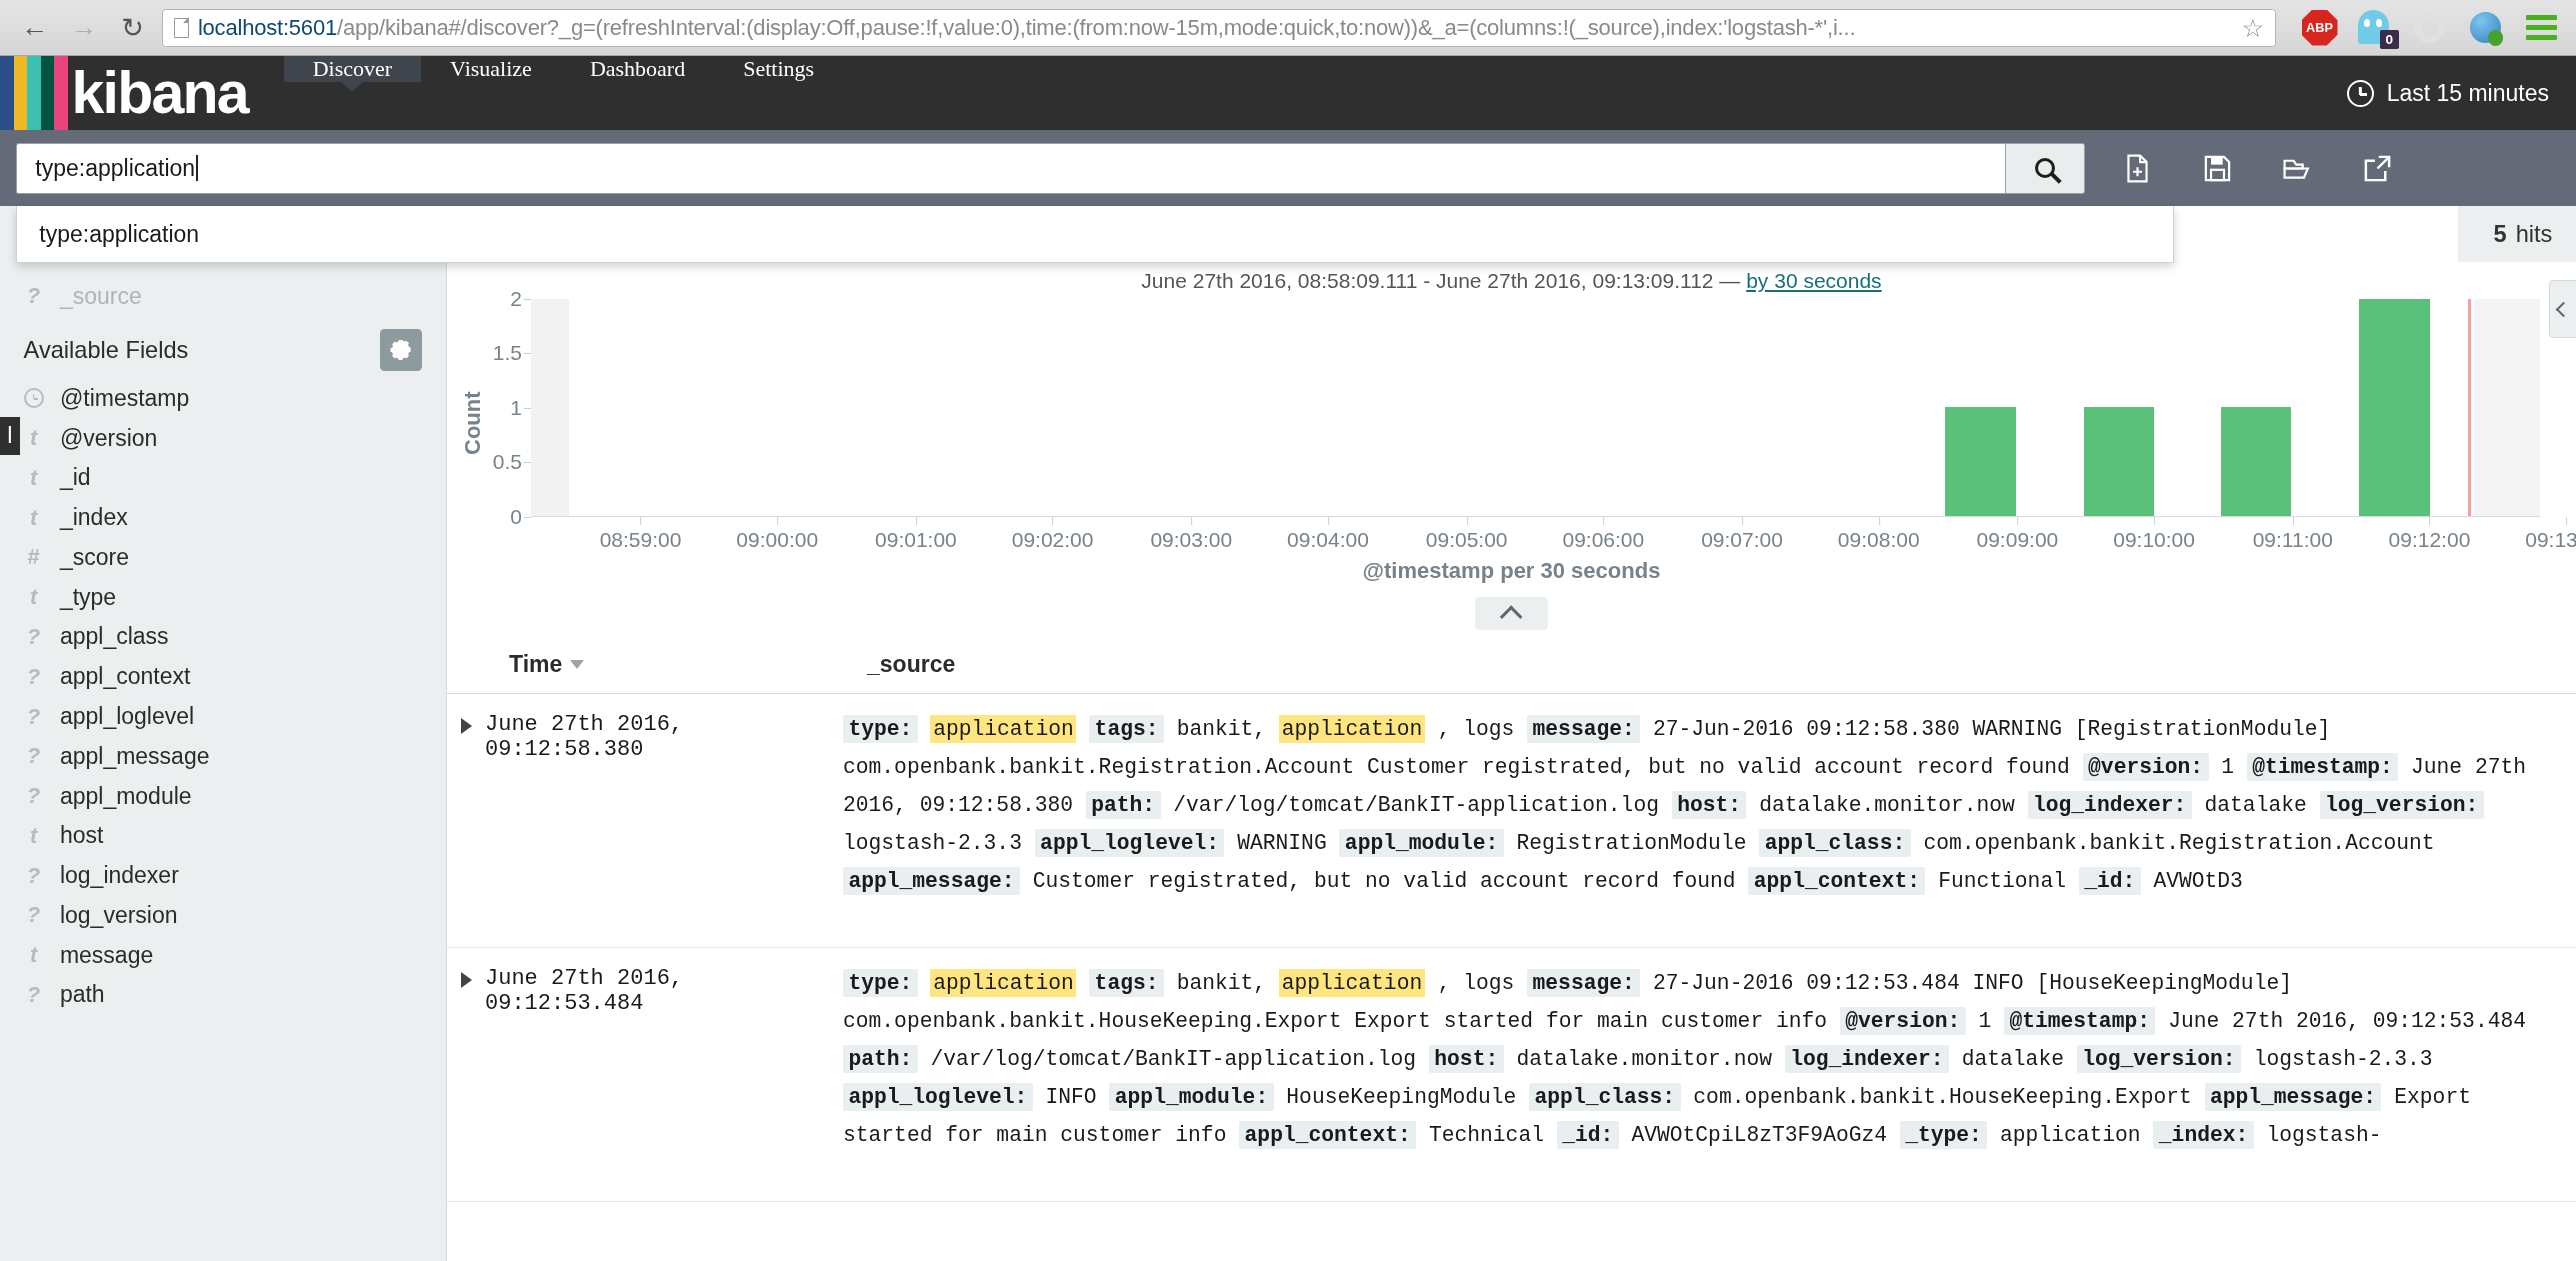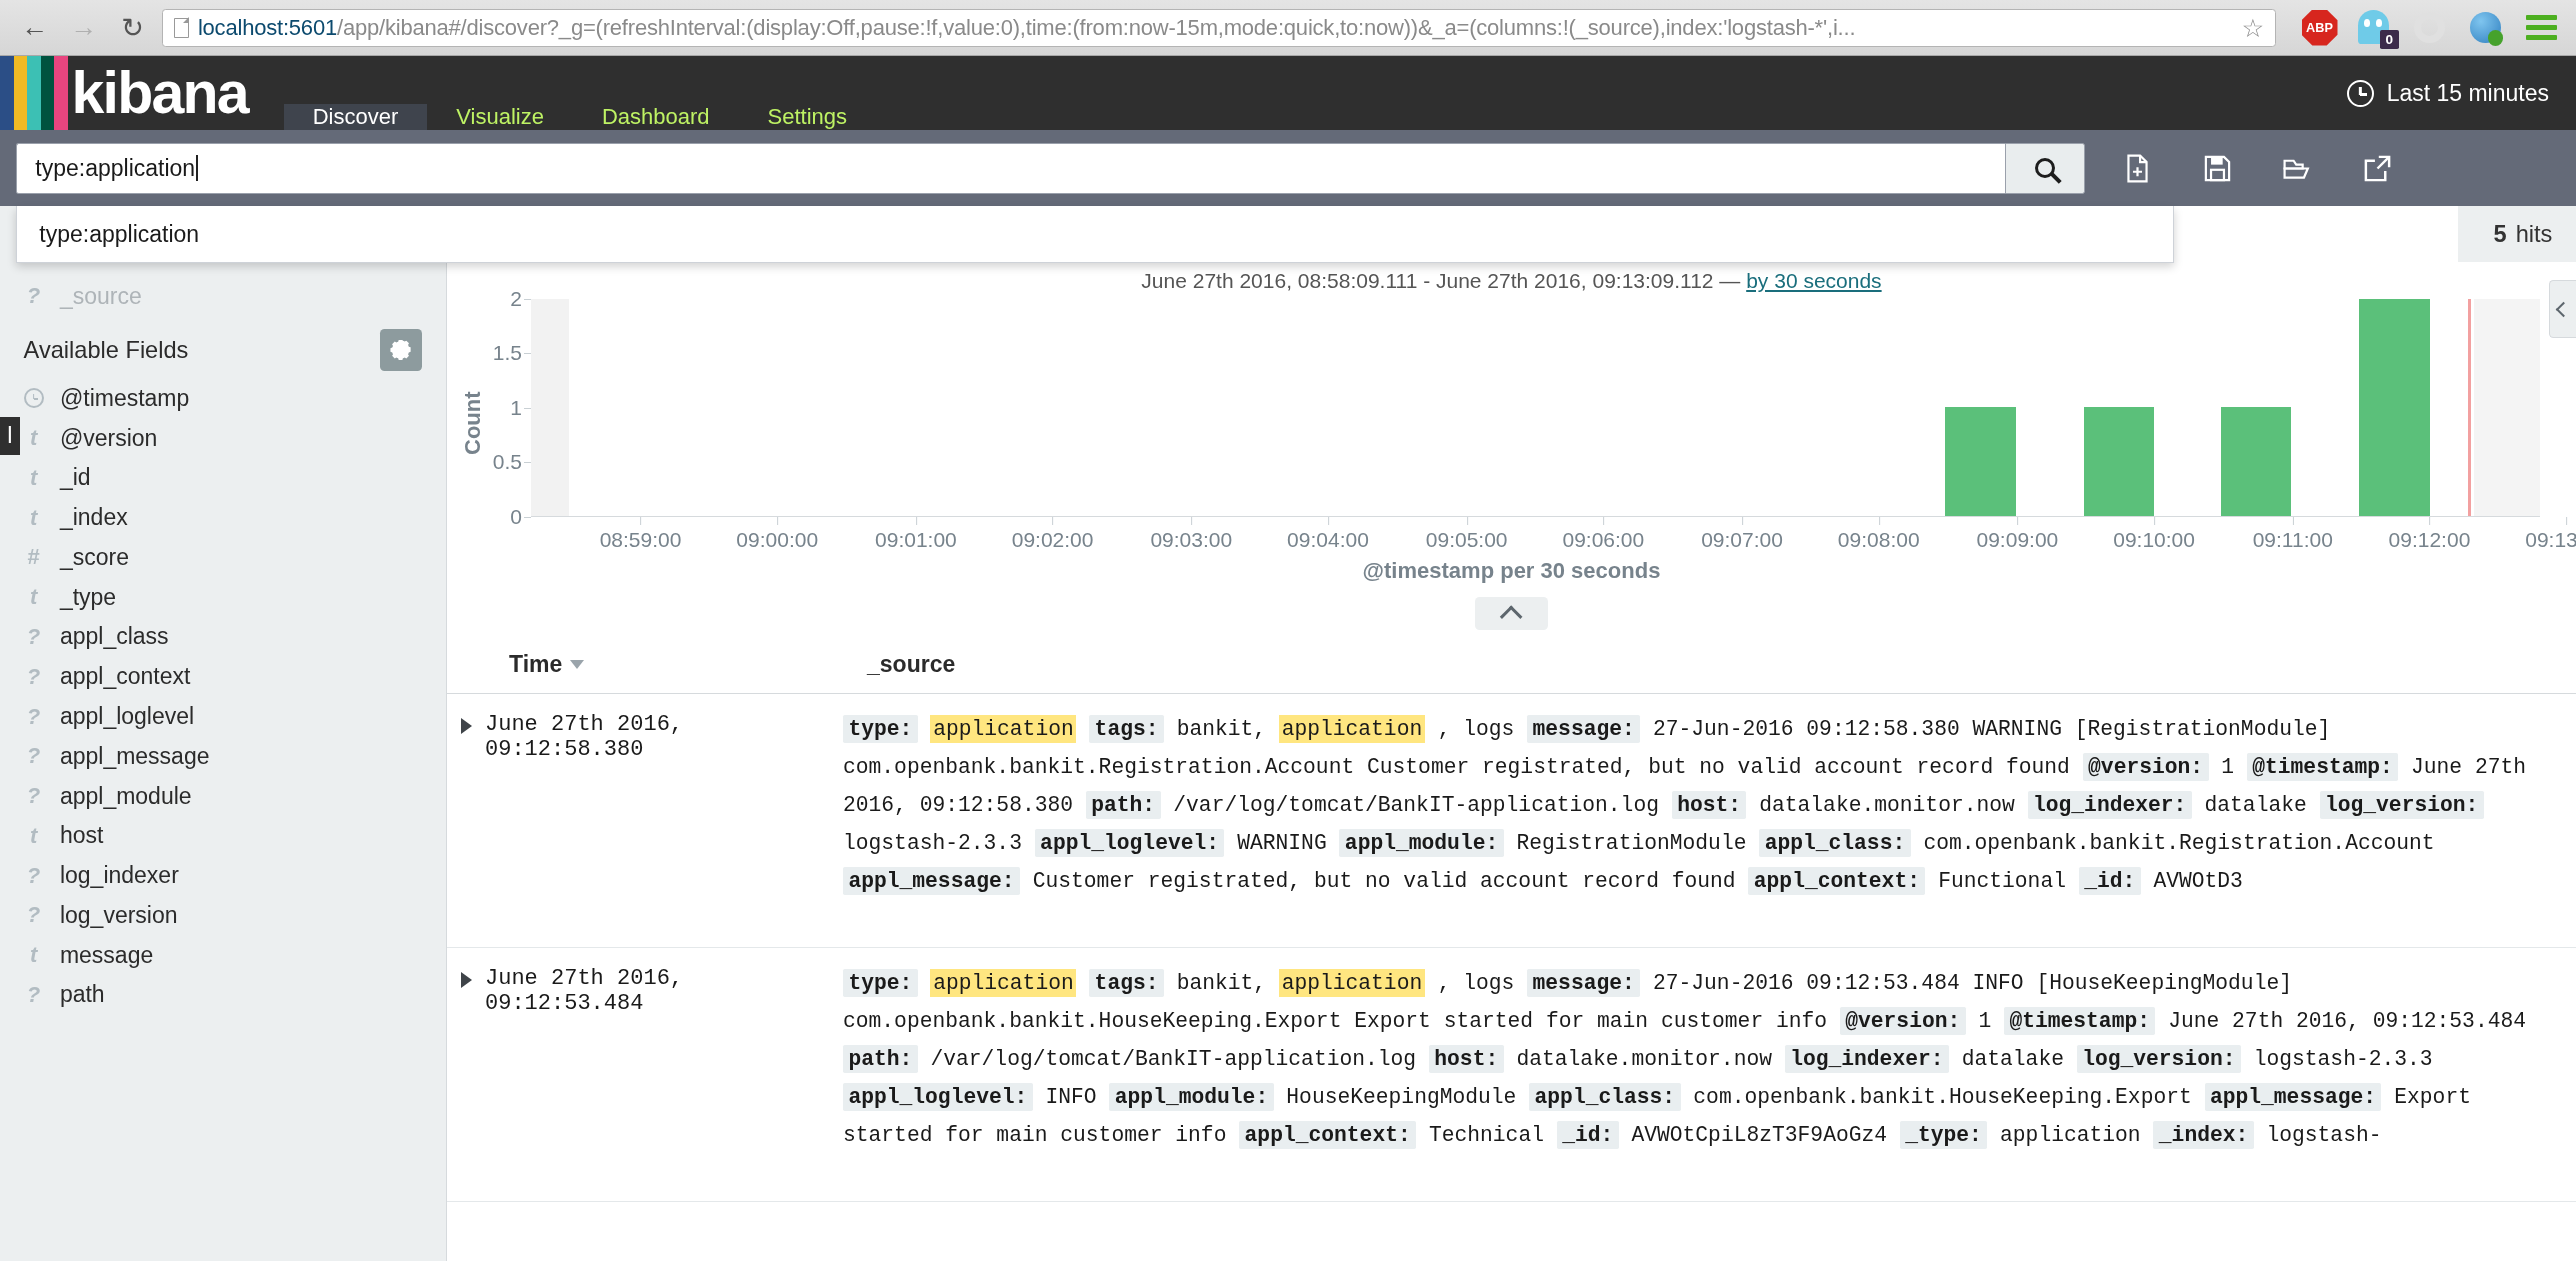--- a/index.html
+++ b/index.html
@@ -120,25 +120,25 @@
     display: flex; align-items: center;
     padding-left: 0; flex: 0 0 auto;
   }
   .logo-bars { display: flex; height: 74px; }
   .logo-bars i { display: block; width: 13.6px; height: 100%; }
   .logo-word {
     color: #fff; font-size: 59px; font-weight: bold;
     letter-spacing: -1.8px; line-height: 74px;
     padding-left: 3.6px; padding-right: 36px;
   }
-  .kb-tabs { display: flex; align-items: flex-end; }
+  .kb-tabs { display: flex; align-items: flex-start; font-family: Liberation Serif, serif; }
   .kb-tab {
     display: flex; align-items: center;
     padding: 0 29px;
-    color: #bef264;
+    color: #ffffff;
     font-size: 22px;
     position: relative;
   }
   .kb-tab.active { background: #3f444d; color: #fff; }
   .kb-tab.active::after {
     content: ""; position: absolute; bottom: -10px; left: 50%;
     transform: translateX(-50%);
     border-width: 10px 11.8px 0 11.8px; border-style: solid;
     border-color: #3f444d transparent transparent transparent;
     z-index: 5;

